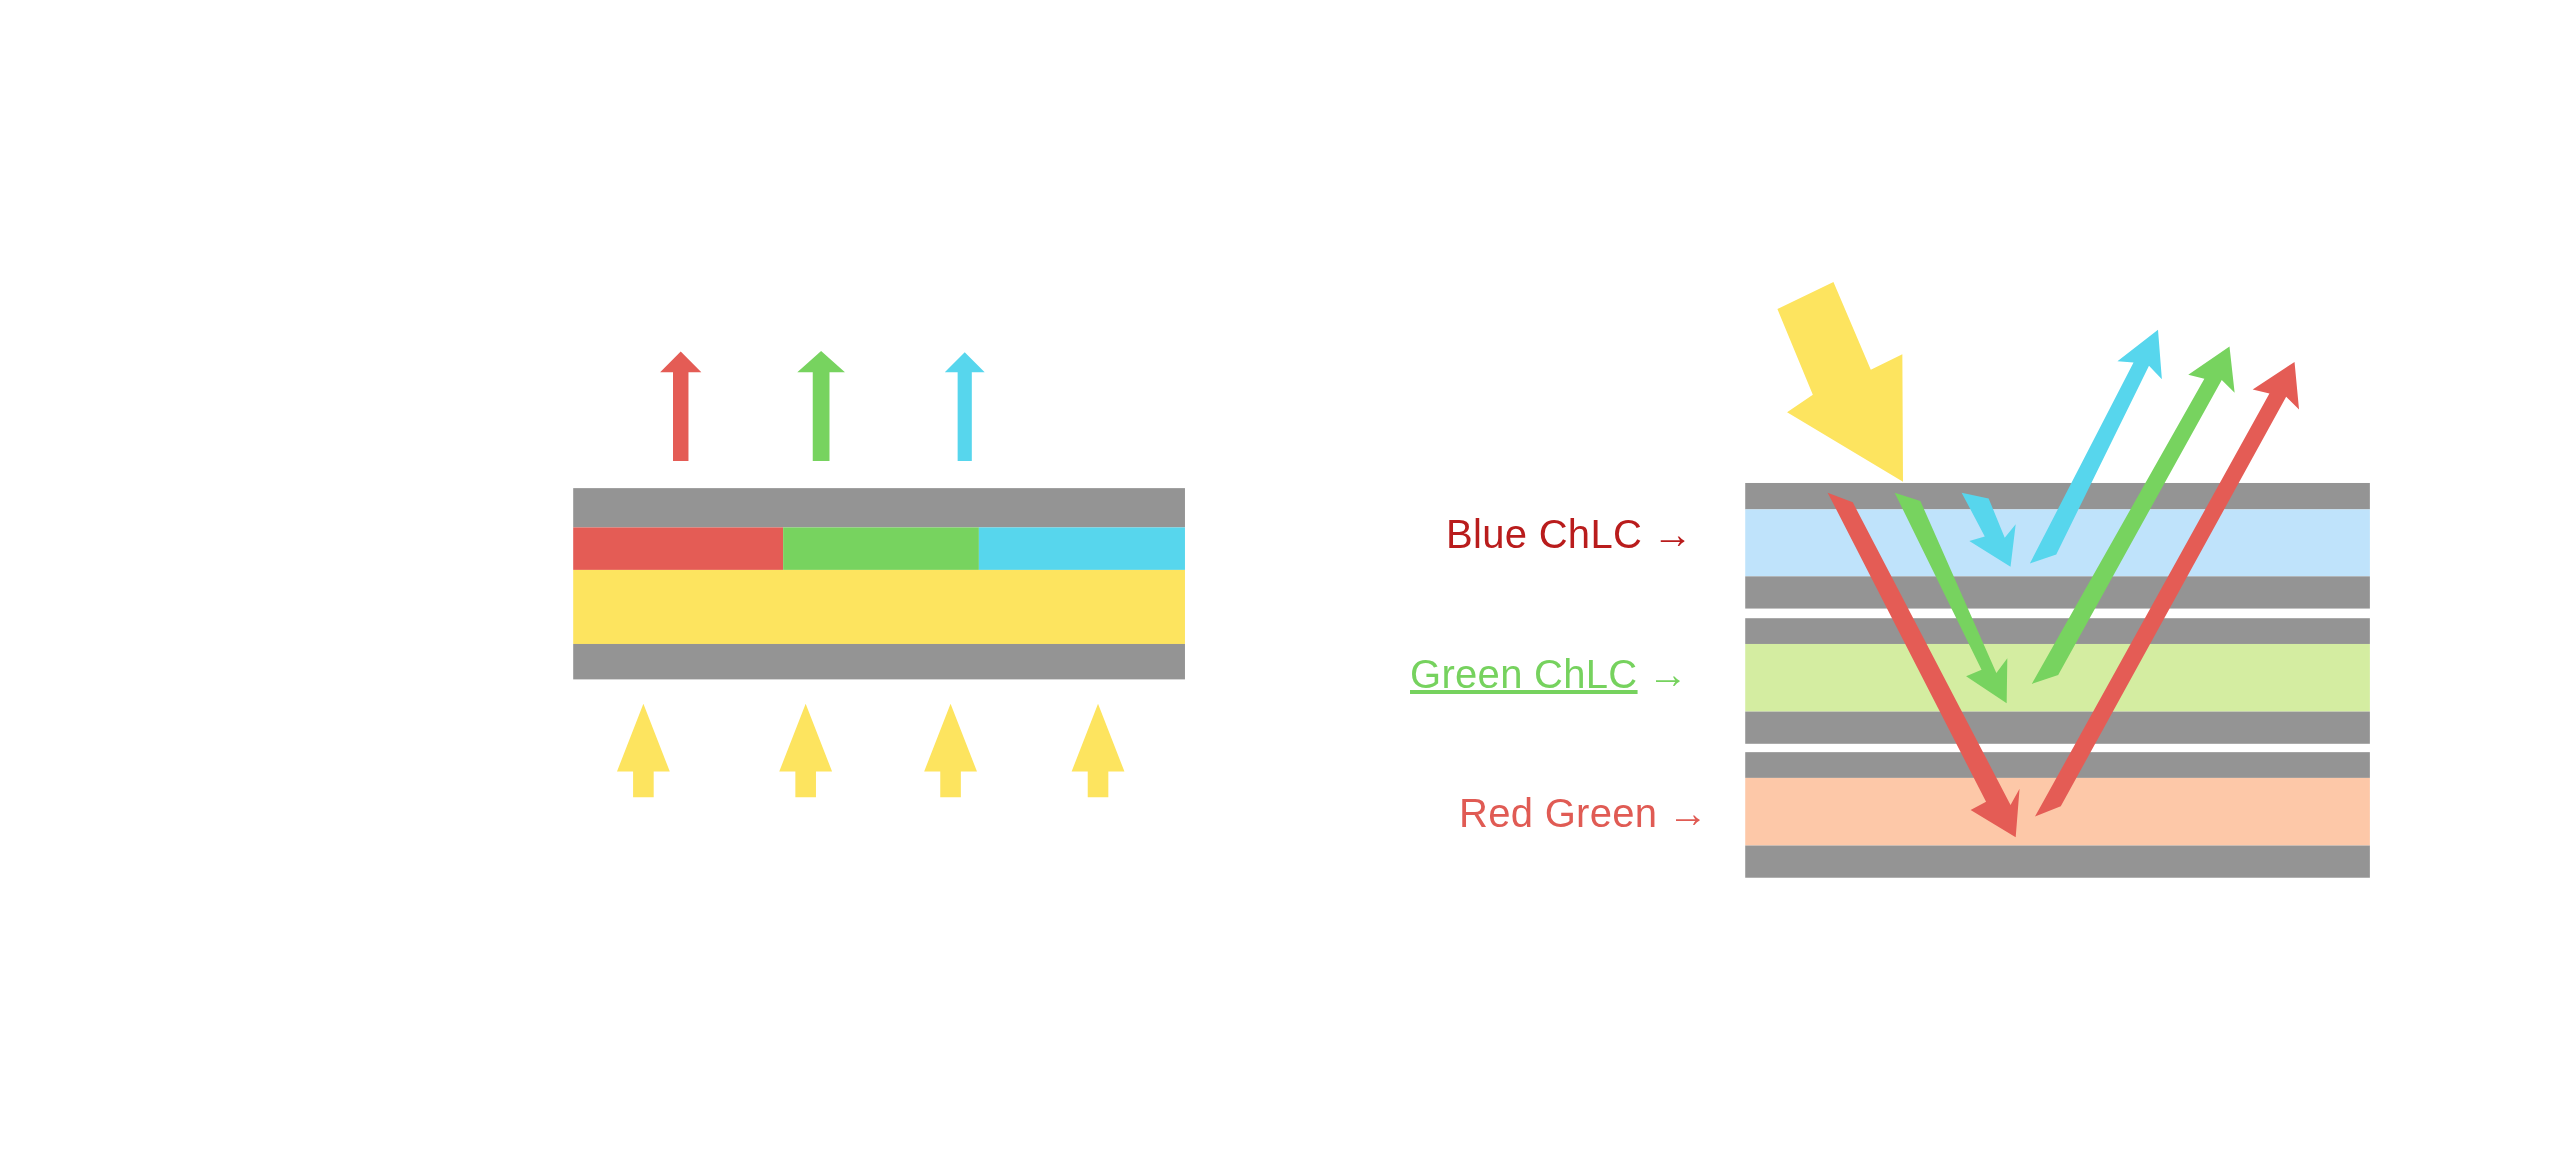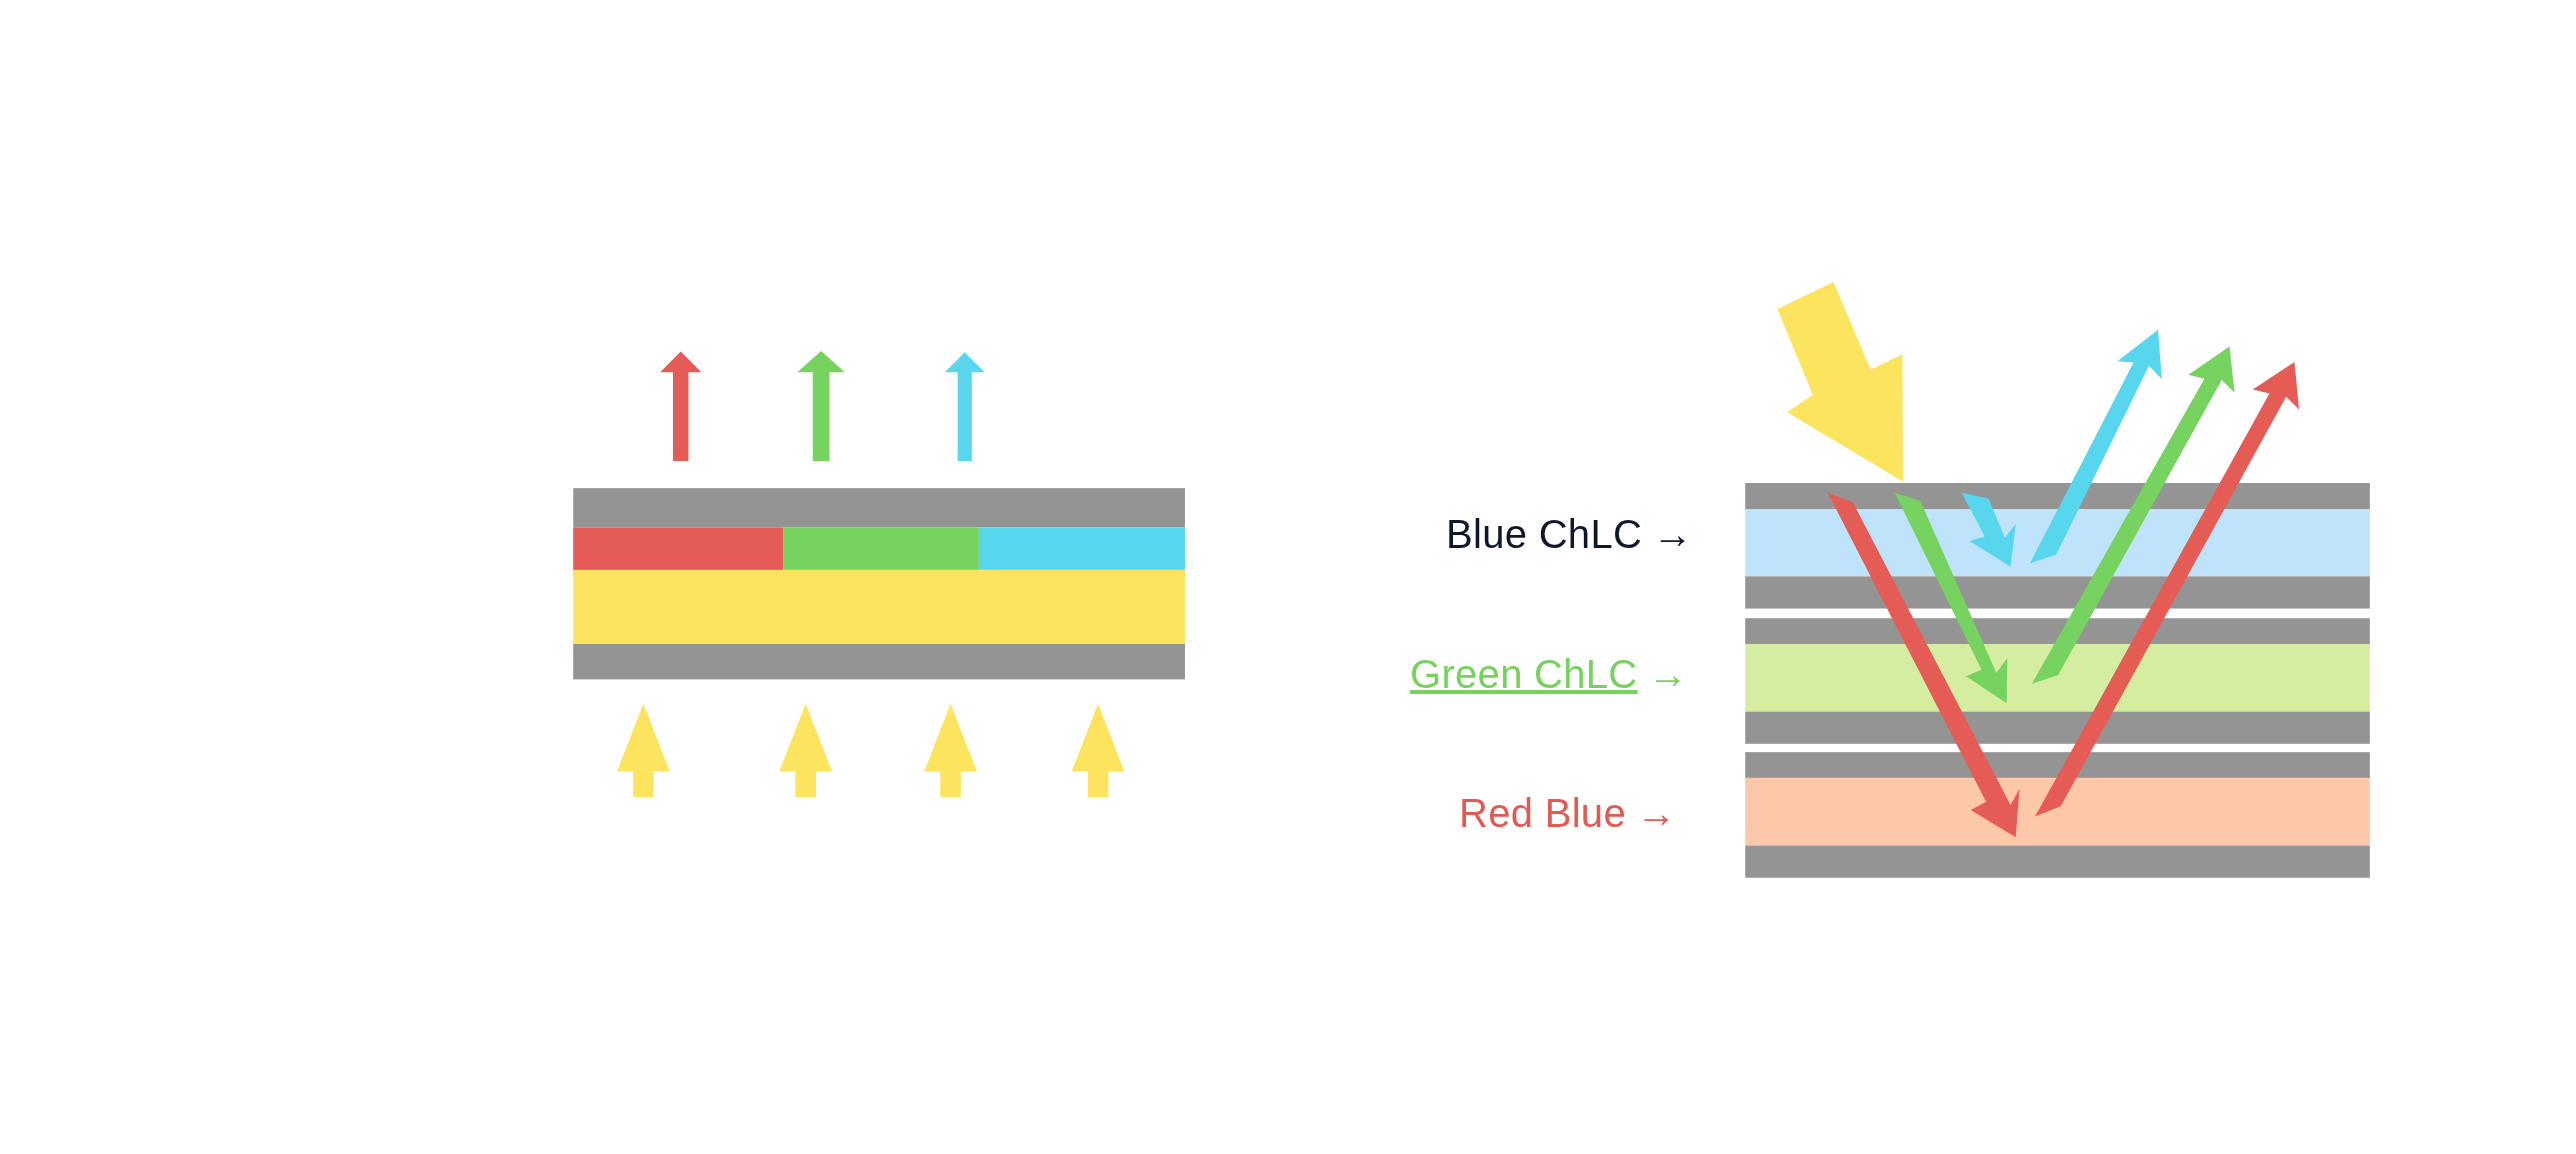--- a/index.html
+++ b/index.html
@@ -33,21 +33,21 @@
     height: 1154px;
     display: block;
   }
   .lbl {
     position: absolute;
     white-space: nowrap;
     font-family: "Liberation Sans", sans-serif;
     font-weight: 400;
     letter-spacing: 0.3px;
   }
-  .lbl-blue  { font-size: 40px; color: #0f172a; left: 1446px; top: 512px; }
+  .lbl-blue  { font-size: 40px; color: #b91c1c; left: 1446px; top: 512px; }
   .lbl-green { font-size: 40px; color: #76d25e; left: 1410px; top: 652px; text-decoration: underline; }
   .lbl-red   { font-size: 40px; color: #e05b54; left: 1459px; top: 791px; }
   .arrowglyph { display: inline-block; padding-left: 10.3px; font-size: 40px; vertical-align: baseline; }
 </style>
 </head>
 <body>
 
 <div id="stage">
 
   <div class="panel">
@@ -141,18 +141,18 @@
       </g>
     </svg>
 
     <div class="lbl lbl-blue">
       <span>Blue ChLC</span><span class="arrowglyph">→</span>
     </div>
     <div class="lbl lbl-green">
       <span>Green ChLC</span><span class="arrowglyph">→</span>
     </div>
     <div class="lbl lbl-red">
-      <span>Red Blue</span><span class="arrowglyph">→</span>
+      <span>Red Green</span><span class="arrowglyph">→</span>
     </div>
   </div>
 
 </div>
 
 
 </body></html>

